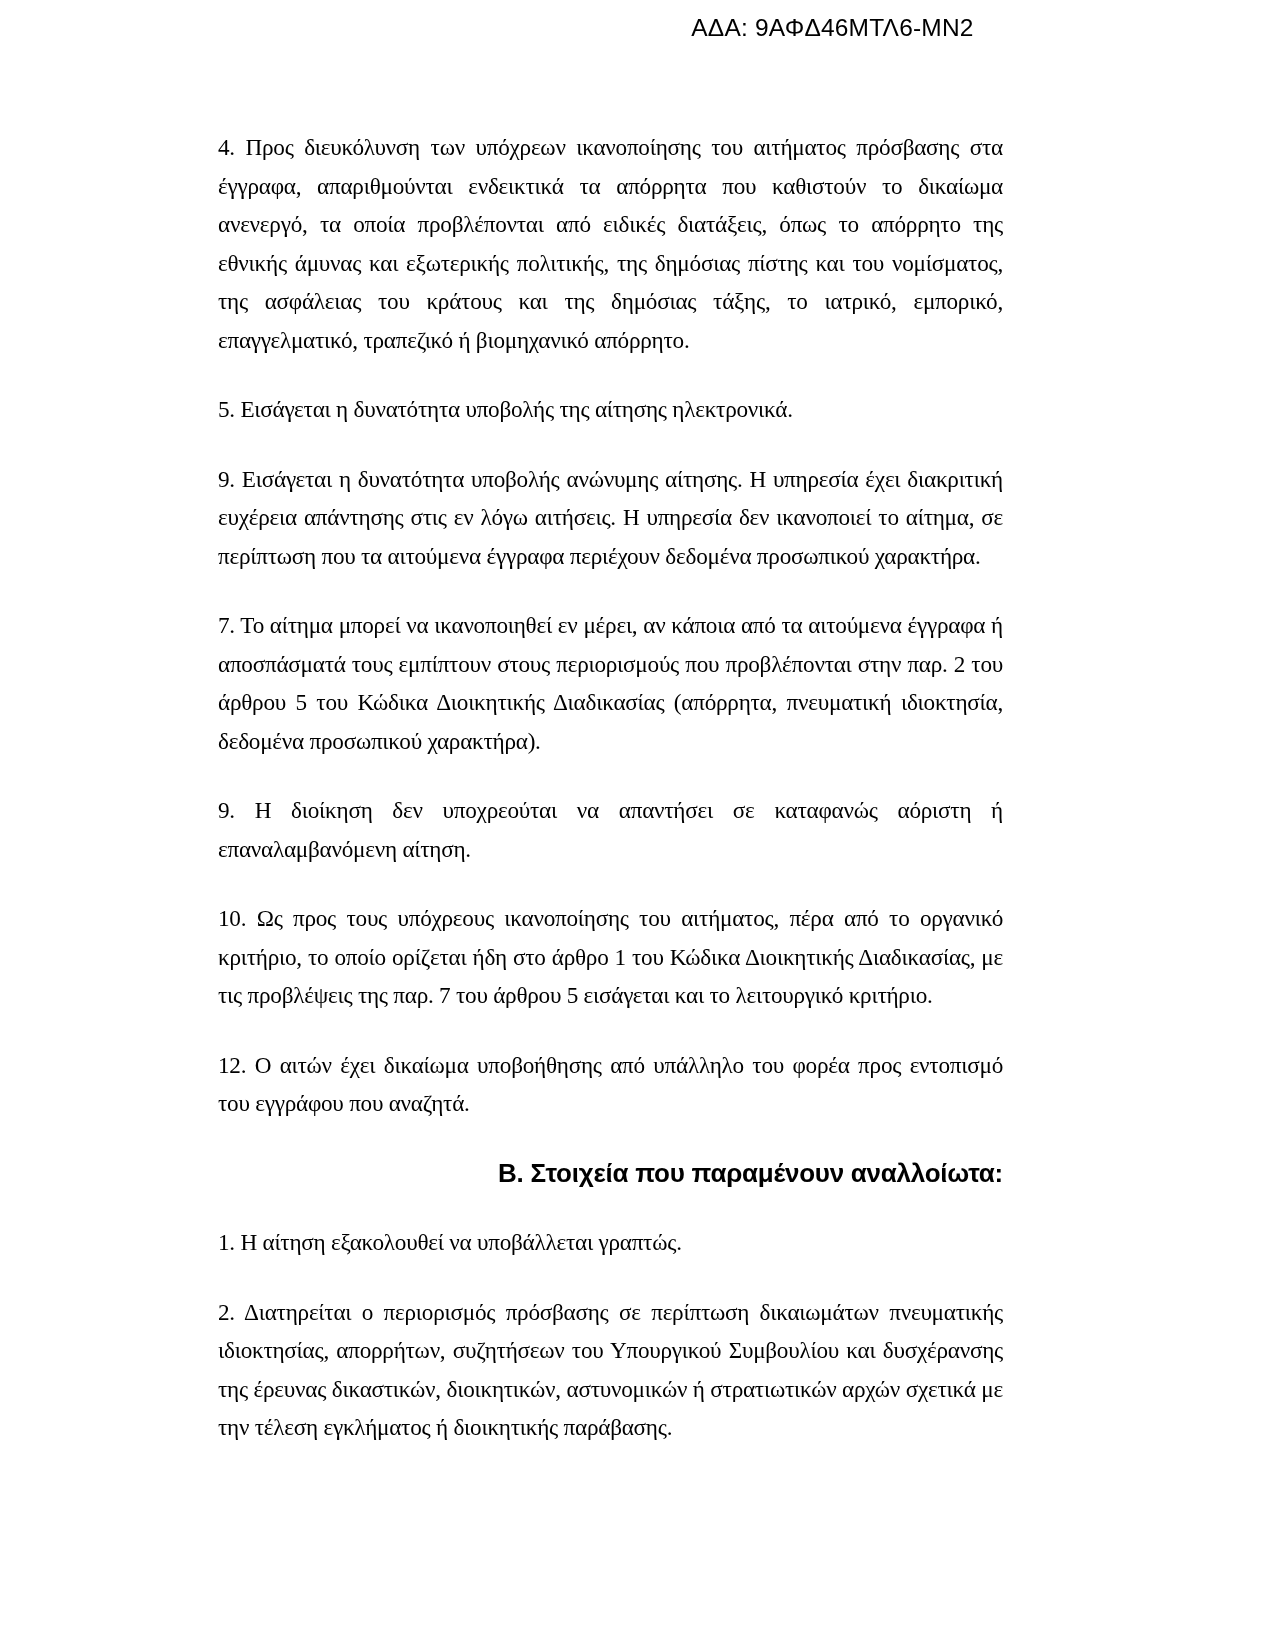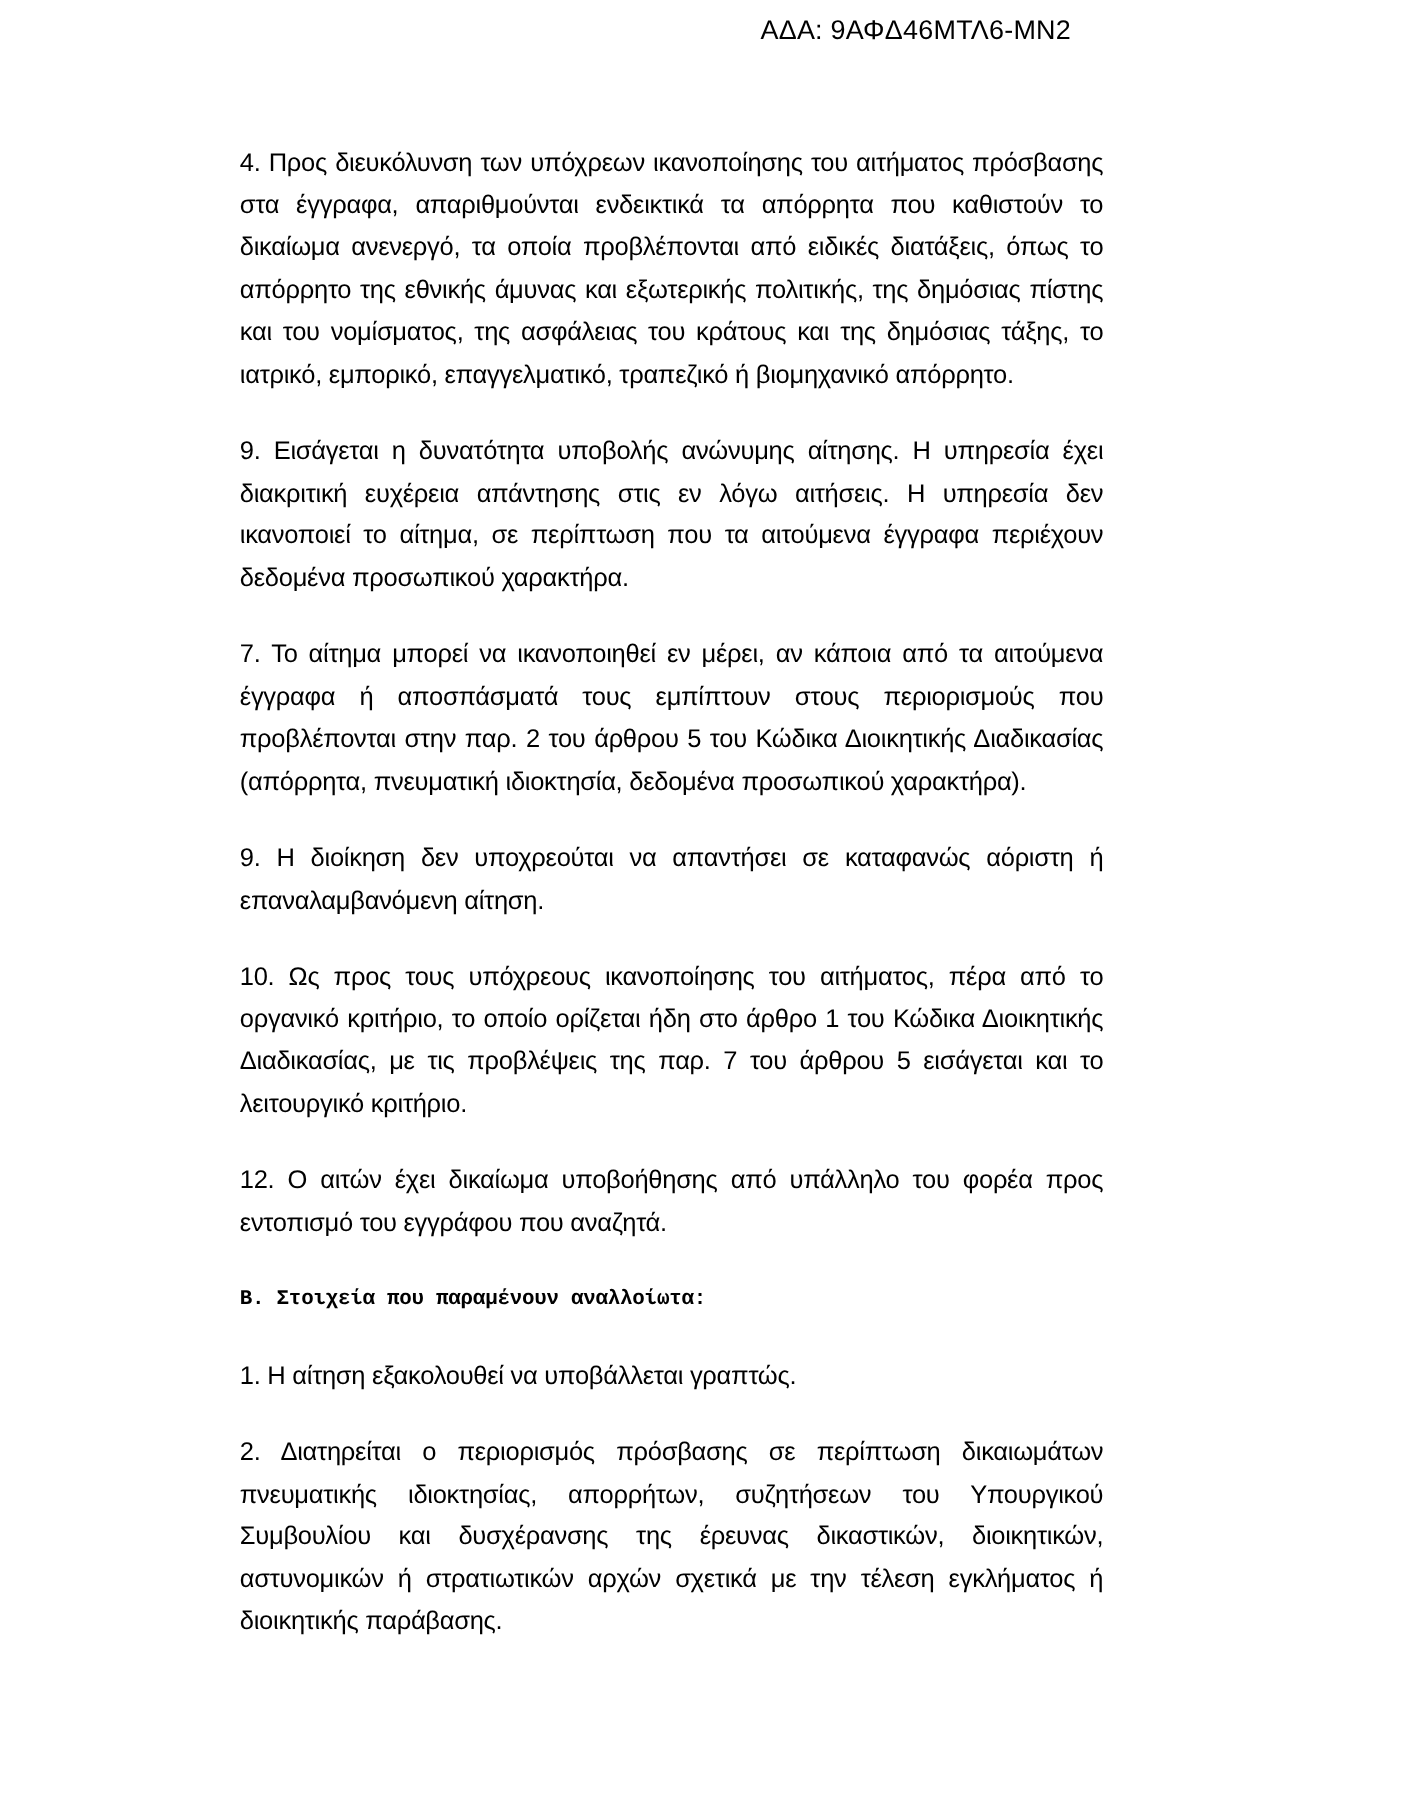--- a/index.html
+++ b/index.html
@@ -42,50 +42,51 @@
     left: 218px;
     top: 128px;
     width: 785px;
   }
   p.para {
     margin: 0 0 31px 0;
     font-size: 23.2px;
     line-height: 38.5px;
     text-align: justify;
     text-justify: inter-word;
-    font-family: Liberation Sans, sans-serif;
+    font-family: Liberation Serif, serif;
     color: #000000;
     letter-spacing: -0.25px;
     word-spacing: 0px;
   }
   p.heading {
     margin: 0 0 31px 0;
-    font-size: 19px;
+    font-size: 26px;
     line-height: 38.5px;
     font-weight: bold;
-    text-align: left;
-    font-family: Liberation Mono, monospace;
+    text-align: right;
+    font-family: Liberation Sans, sans-serif;
     color: #000000;
     letter-spacing: -0.25px;
   }
   
   p.para:last-child { margin-bottom: 0; }
 </style>
 </head>
 <body>
 
 <div class="page">
 
   <div class="ada-header">
     <span class="ada-inner">ΑΔΑ: 9ΑΦΔ46ΜΤΛ6-ΜΝ2</span>
   </div>
 
   <div class="body-area">
 
     <p class="para">4. Προς διευκόλυνση των υπόχρεων ικανοποίησης του αιτήματος πρόσβασης στα έγγραφα, απαριθμούνται ενδεικτικά τα απόρρητα που καθιστούν το δικαίωμα ανενεργό, τα οποία προβλέπονται από ειδικές διατάξεις, όπως το απόρρητο της εθνικής άμυνας και εξωτερικής πολιτικής, της δημόσιας πίστης και του νομίσματος, της ασφάλειας του κράτους και της δημόσιας τάξης, το ιατρικό, εμπορικό, επαγγελματικό, τραπεζικό ή βιομηχανικό απόρρητο.</p>
+    <p class="para">5. Εισάγεται η δυνατότητα υποβολής της αίτησης ηλεκτρονικά.</p>
     <p class="para">9. Εισάγεται η δυνατότητα υποβολής ανώνυμης αίτησης. Η υπηρεσία έχει διακριτική ευχέρεια απάντησης στις εν λόγω αιτήσεις. Η υπηρεσία δεν ικανοποιεί το αίτημα, σε περίπτωση που τα αιτούμενα έγγραφα περιέχουν δεδομένα προσωπικού χαρακτήρα.</p>
     <p class="para">7. Το αίτημα μπορεί να ικανοποιηθεί εν μέρει, αν κάποια από τα αιτούμενα έγγραφα ή αποσπάσματά τους εμπίπτουν στους περιορισμούς που προβλέπονται στην παρ. 2 του άρθρου 5 του Κώδικα Διοικητικής Διαδικασίας (απόρρητα, πνευματική ιδιοκτησία, δεδομένα προσωπικού χαρακτήρα).</p>
     <p class="para">9. Η διοίκηση δεν υποχρεούται να απαντήσει σε καταφανώς αόριστη ή επαναλαμβανόμενη αίτηση.</p>
     <p class="para">10. Ως προς τους υπόχρεους ικανοποίησης του αιτήματος, πέρα από το οργανικό κριτήριο, το οποίο ορίζεται ήδη στο άρθρο 1 του Κώδικα Διοικητικής Διαδικασίας, με τις προβλέψεις της παρ. 7 του άρθρου 5 εισάγεται και το λειτουργικό κριτήριο.</p>
     <p class="para">12. Ο αιτών έχει δικαίωμα υποβοήθησης από υπάλληλο του φορέα προς εντοπισμό του εγγράφου που αναζητά.</p>
 
     <p class="heading">Β. Στοιχεία που παραμένουν αναλλοίωτα:</p>
 
     <p class="para">1. Η αίτηση εξακολουθεί να υποβάλλεται γραπτώς.</p>
     <p class="para">2. Διατηρείται ο περιορισμός πρόσβασης σε περίπτωση δικαιωμάτων  πνευματικής ιδιοκτησίας, απορρήτων, συζητήσεων του Υπουργικού Συμβουλίου και  δυσχέρανσης της έρευνας δικαστικών, διοικητικών, αστυνομικών ή στρατιωτικών αρχών σχετικά με την τέλεση εγκλήματος ή διοικητικής παράβασης.</p>

